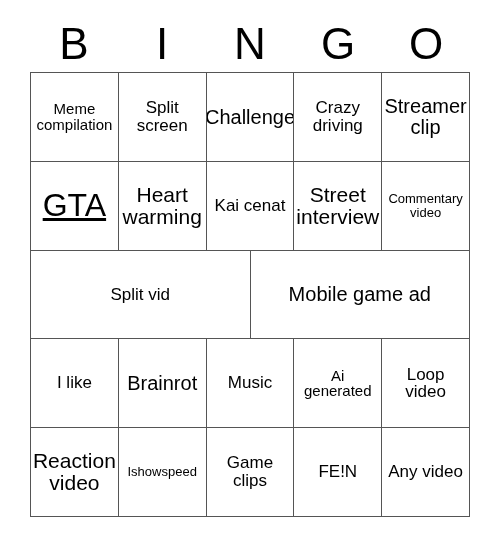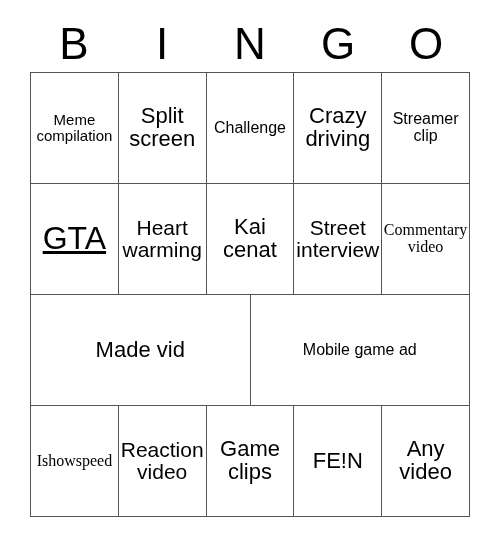--- a/index.html
+++ b/index.html
@@ -77,25 +77,25 @@
     text-align: center;
     padding: 2px 3px;
     background: #ffffff;
     color: #000000;
     line-height: 1.04;
     word-wrap: break-word;
     overflow: hidden;
   }
 
   
-  .fs-xs  { font-size: 16px; font-family: Liberation Serif, serif; }
+  .fs-xs  { font-size: 13px; }
   .fs-sm  { font-size: 15px; }
-  .fs-md  { font-size: 16px; }
+  .fs-md  { font-size: 20px; }
   .fs-lg  { font-size: 21px; }
-  .fs-xl  { font-size: 22px; }
+  .fs-xl  { font-size: 17px; }
   .fs-xxl { font-size: 32px; text-decoration: underline; }
 </style>
 </head>
 <body>
 
 <div id="bingo-card">
 
   <div id="bingo-header">
     <div class="header-letter">B</div>
     <div class="header-letter">I</div>
@@ -116,27 +116,34 @@
 
     <div class="bingo-row">
       <div class="bingo-cell fs-xxl">GTA</div>
       <div class="bingo-cell fs-lg">Heart warming</div>
       <div class="bingo-cell fs-xl">Kai cenat</div>
       <div class="bingo-cell fs-lg">Street interview</div>
       <div class="bingo-cell fs-xs">Commentary video</div>
     </div>
 
     <div class="bingo-row">
-      <div class="bingo-cell fs-xl">Made vid</div>
+      <div class="bingo-cell fs-xl">Split vid</div>
       <div class="bingo-cell fs-md">Mobile game ad</div>
     </div>
 
+    <div class="bingo-row">
+      <div class="bingo-cell fs-xl">I like</div>
+      <div class="bingo-cell fs-md">Brainrot</div>
+      <div class="bingo-cell fs-xl">Music</div>
+      <div class="bingo-cell fs-sm">Ai generated</div>
+      <div class="bingo-cell fs-xl">Loop video</div>
+    </div>
 
     <div class="bingo-row">
+      <div class="bingo-cell fs-lg">Reaction video</div>
       <div class="bingo-cell fs-xs">Ishowspeed</div>
-      <div class="bingo-cell fs-lg">Reaction video</div>
       <div class="bingo-cell fs-xl">Game clips</div>
       <div class="bingo-cell fs-xl">FE!N</div>
       <div class="bingo-cell fs-xl">Any video</div>
     </div>
 
   </div>
 </div>
 
 </body></html>

